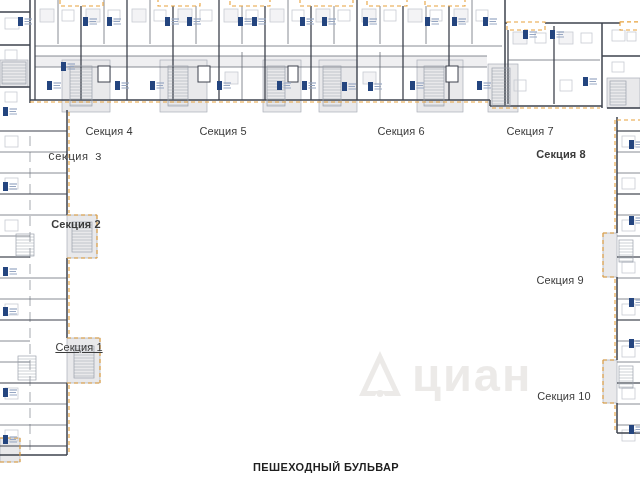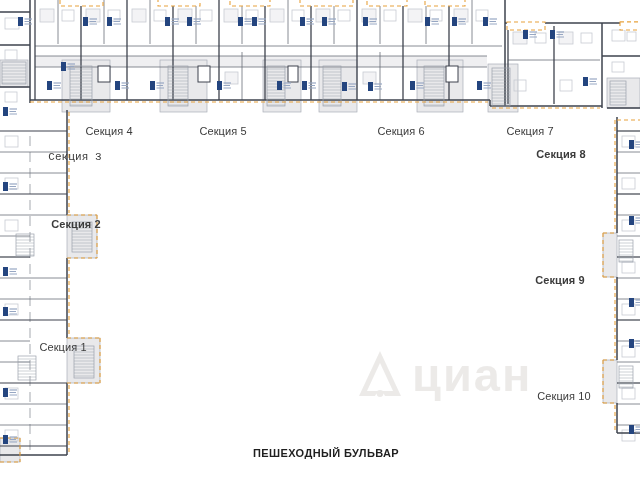--- a/index.html
+++ b/index.html
@@ -1,21 +1,21 @@
 <!DOCTYPE html>
 <html><head>
 <meta charset="utf-8">
 <style>
   html,body{margin:0;padding:0;background:#ffffff;}
   .stage{position:relative;width:640px;height:480px;overflow:hidden;background:#ffffff;
          font-family:"Liberation Sans", sans-serif;}
   #plan-svg{position:absolute;left:0;top:0;}
   .section-label{position:absolute;transform:translate(-50%,-50%);font-size:11px;color:#3b3b3b;
                  white-space:nowrap;letter-spacing:.1px;}
-  .street{position:absolute;left:326px;top:453px;transform:translate(-50%,-50%);
+  .street{position:absolute;left:326px;top:467px;transform:translate(-50%,-50%);
           font-size:11px;font-weight:700;color:#1f1f1f;letter-spacing:.4px;white-space:nowrap;}
   .watermark{position:absolute;left:358px;top:350px;display:flex;align-items:center;gap:10px;
              opacity:.55;pointer-events:none;}
   .watermark .wm-text{font-size:47px;font-weight:700;color:#dddad7;letter-spacing:2px;line-height:1;}
 </style>
 </head>
 <body>
 
 <div class="stage">
   <svg id="plan-svg" width="640" height="480" viewBox="0 0 640 480">
@@ -514,29 +514,29 @@
         <line x1="635.5" y1="343.5" x2="642" y2="343.5" stroke="#97a7c3" stroke-width="1"></line>
         <line x1="635.5" y1="346" x2="643" y2="346" stroke="#97a7c3" stroke-width="1"></line>
         <rect x="629" y="425" width="5" height="9" fill="#24457f" stroke="none" stroke-width="0"></rect>
         <line x1="635.5" y1="427" x2="643" y2="427" stroke="#97a7c3" stroke-width="1.2"></line>
         <line x1="635.5" y1="429.5" x2="642" y2="429.5" stroke="#97a7c3" stroke-width="1"></line>
         <line x1="635.5" y1="432" x2="643" y2="432" stroke="#97a7c3" stroke-width="1"></line>
       </g>
     </svg>
 
   <div id="labels">
-      <div class="section-label" style="left: 63px; top: 347px;">Секция 1</div>
+      <div class="section-label" style="left: 79px; top: 347px; text-decoration: underline;">Секция 1</div>
       <div class="section-label" style="left: 76px; top: 224px; font-weight: bold;">Секция 2</div>
       <div class="section-label" style="left: 75px; top: 157px; font-family: Liberation Mono, monospace;">Секция 3</div>
       <div class="section-label" style="left: 109px; top: 131px;">Секция 4</div>
       <div class="section-label" style="left: 223px; top: 131px;">Секция 5</div>
       <div class="section-label" style="left: 401px; top: 131px;">Секция 6</div>
       <div class="section-label" style="left: 530px; top: 131px;">Секция 7</div>
       <div class="section-label" style="left: 561px; top: 154px; font-weight: bold;">Секция 8</div>
-      <div class="section-label" style="left: 560px; top: 280px; font-weight: bold;">Секция 9</div>
+      <div class="section-label" style="left: 560px; top: 280px;">Секция 9</div>
       <div class="section-label" style="left: 564px; top: 396px;">Секция 10</div>
     </div>
 
   <div class="watermark">
     <svg width="44" height="48" viewBox="0 0 44 48">
       <path d="M22 1 L43 46 L27 46 A5.5 5.5 0 0 0 17 46 L1 46 Z M22 13 L9 41 L35 41 Z" fill="#dddad7" fill-rule="evenodd"></path>
       <circle cx="22" cy="43.5" r="3.4" fill="#dddad7"></circle>
     </svg>
     <span class="wm-text">циан</span>
   </div>

